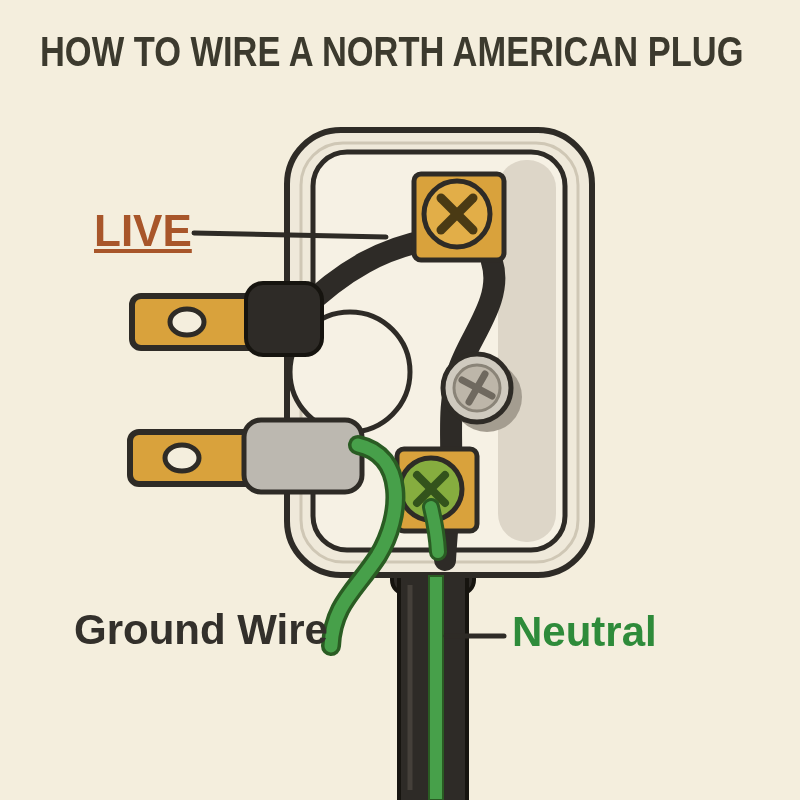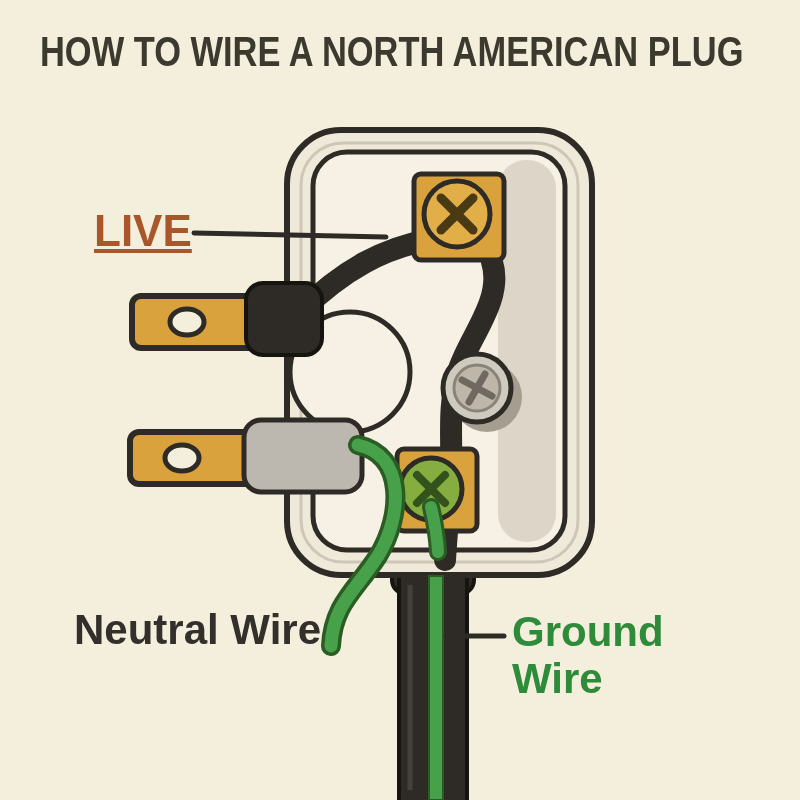--- a/index.html
+++ b/index.html
@@ -124,20 +124,19 @@
     </g>
 
     <line x1="194" y1="233" x2="386" y2="237" stroke="#2e2b26" stroke-width="5" stroke-linecap="round"></line>
     <line x1="446" y1="636" x2="504" y2="636" stroke="#2e2b26" stroke-width="5" stroke-linecap="round"></line>
   </svg>
 
   <h1 class="page-title">HOW TO WIRE A NORTH AMERICAN PLUG</h1>
 
   <div class="label label-live">LIVE</div>
 
-  <div class="label label-neutral">Neutral Wire</div>
+  <div class="label label-neutral">Ground Wire</div>
 
   <div class="label label-ground">
-    <span>Ground</span>
-    <span>Wire</span>
+    <span>Neutral</span>
   </div>
 
 </div>
 
 </body></html>

